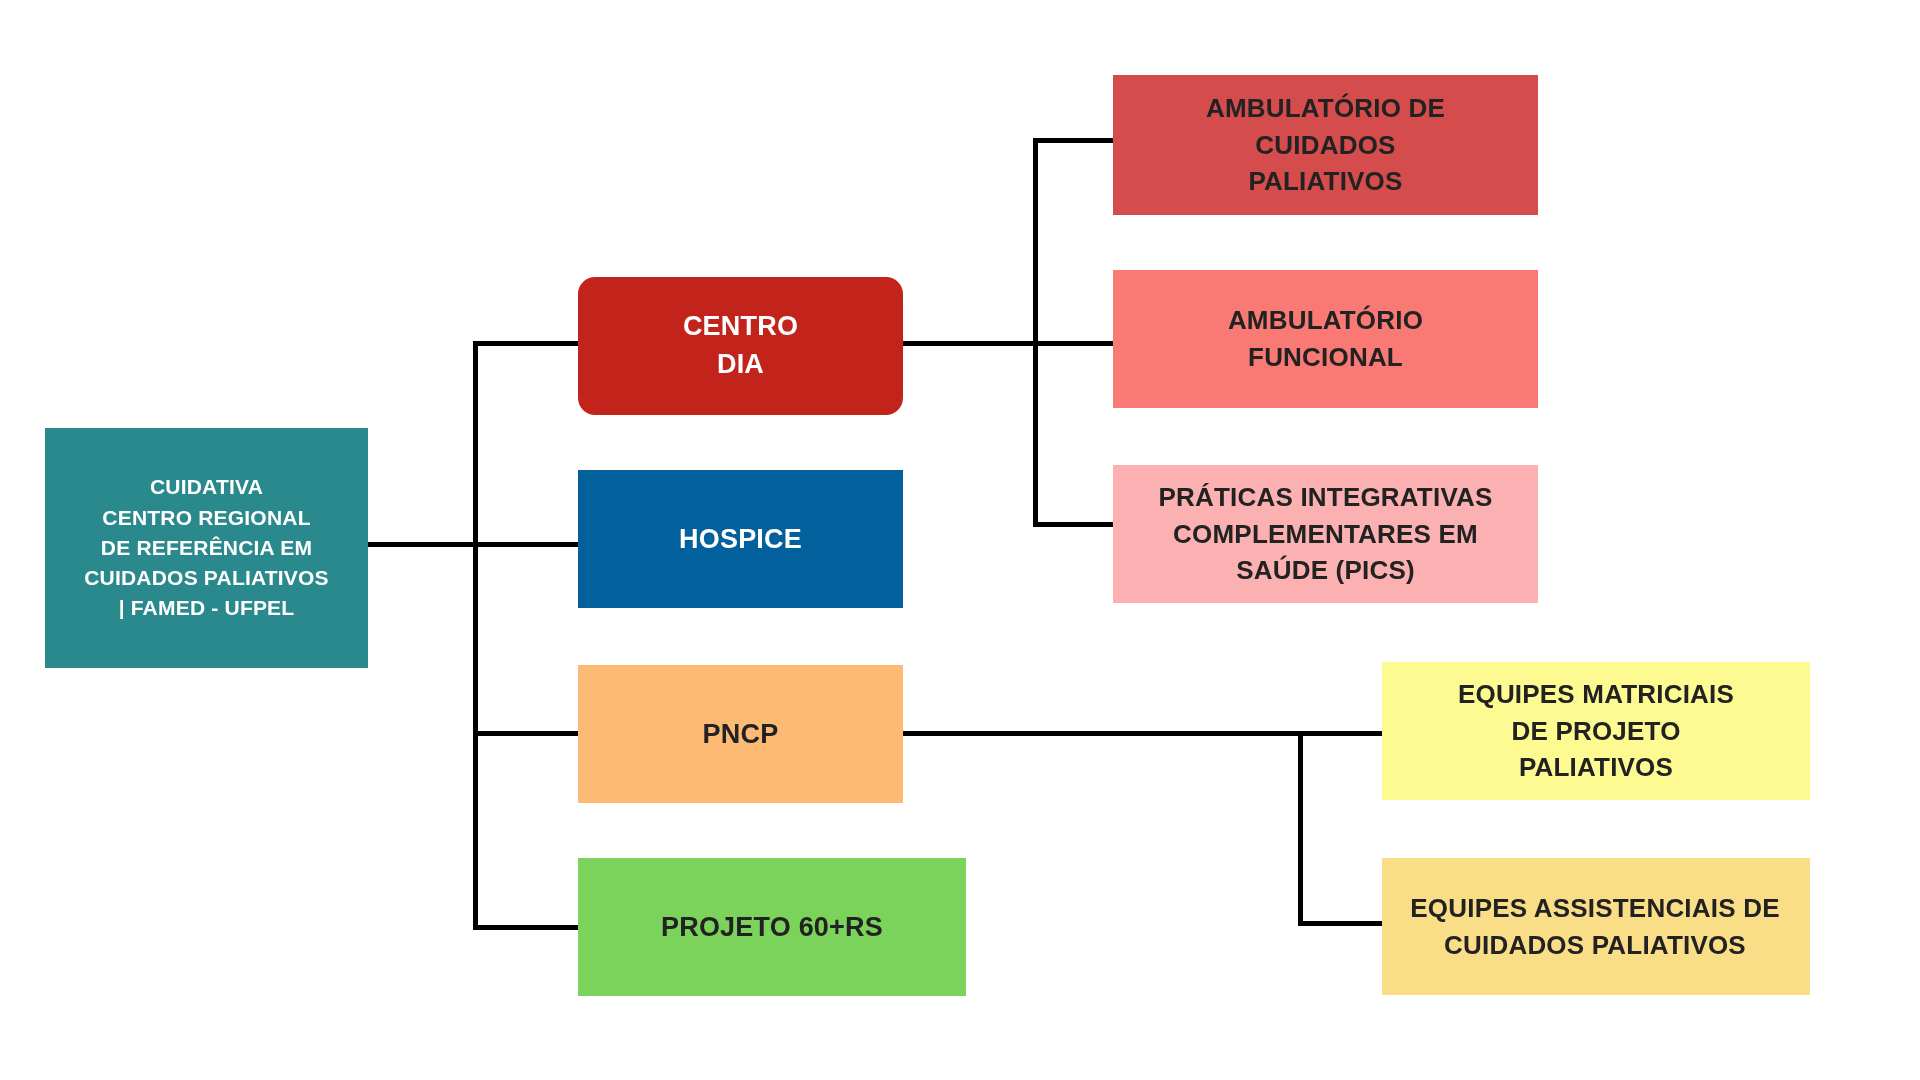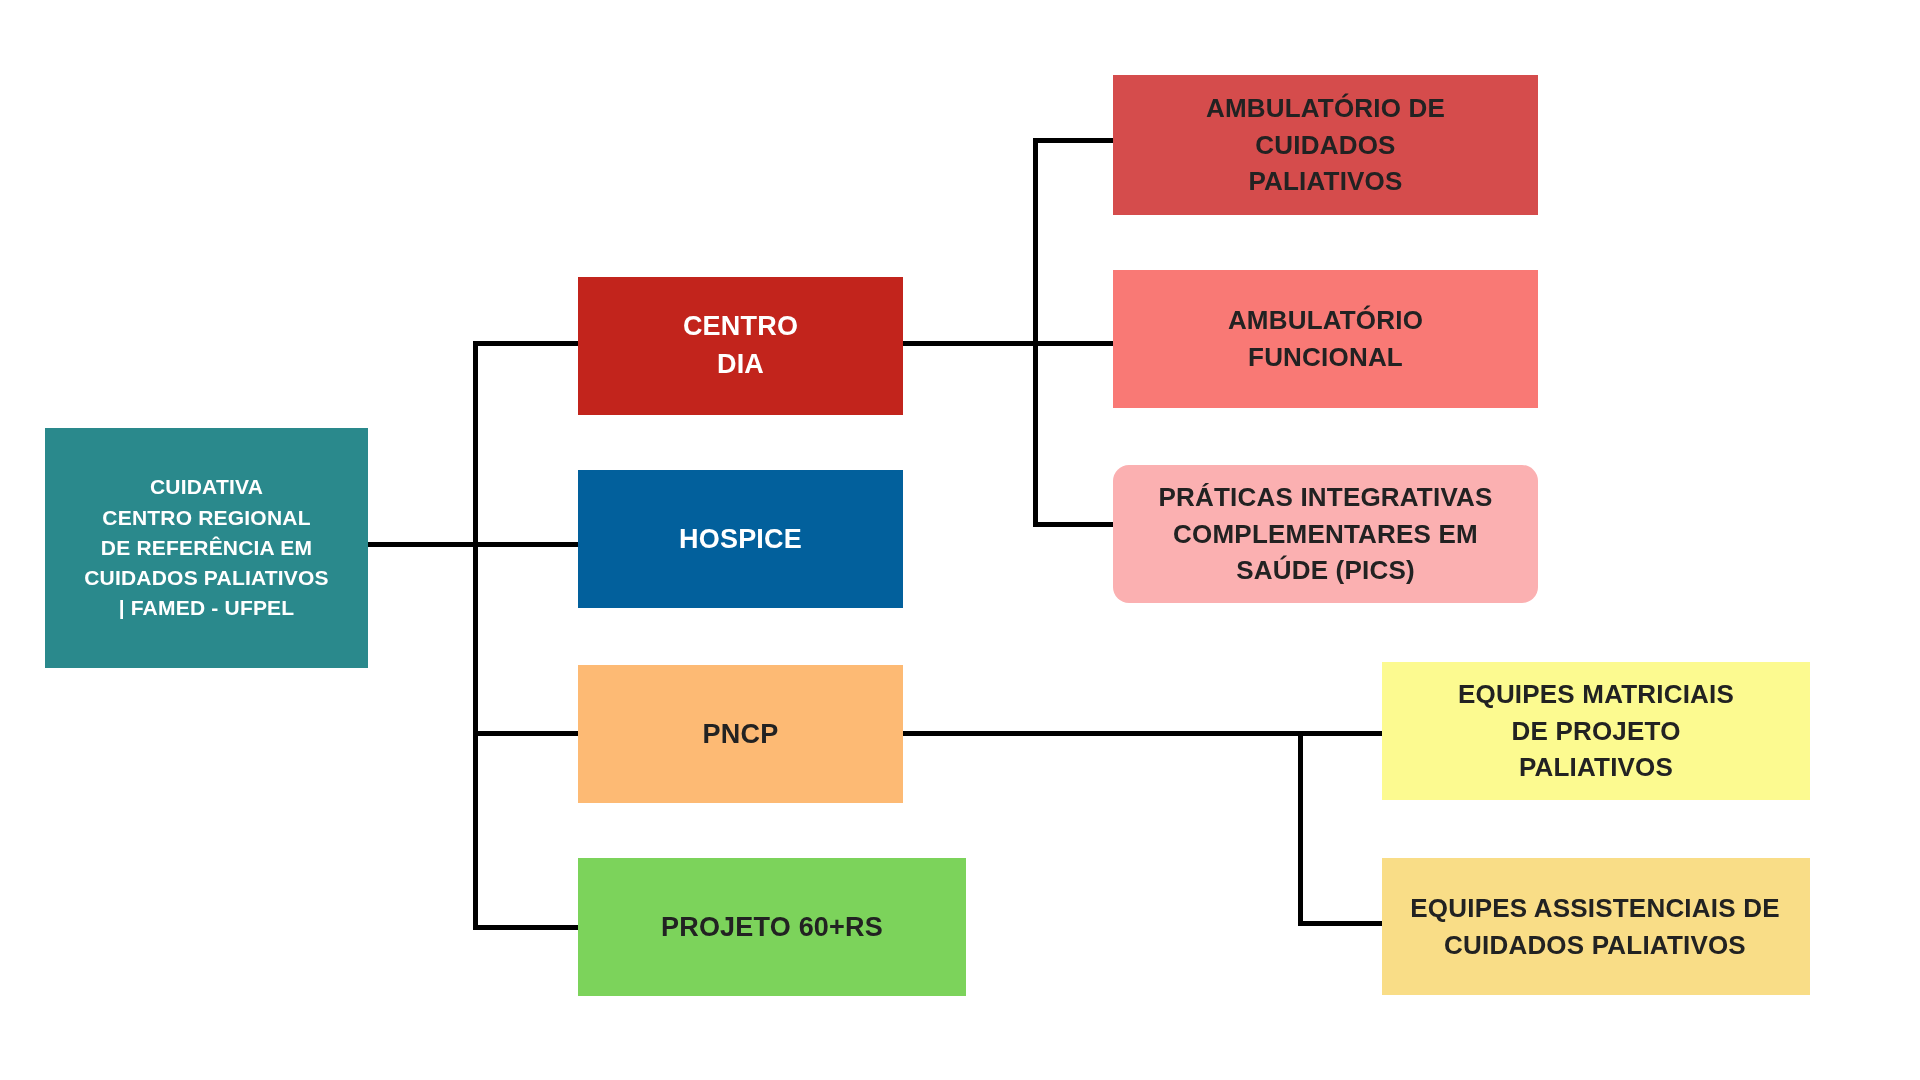--- a/index.html
+++ b/index.html
@@ -27,21 +27,21 @@
     padding: 6px 10px;
     letter-spacing: 0.2px;
   }
   .connector {
     position: absolute;
     background: #000000;
   }
 
   
   #n-root            { left: 45px;   top: 428px; width: 323px; height: 240px; font-size: 21px; line-height: 1.44; }
-  #n-centro-dia      { left: 578px;  top: 277px; width: 325px; height: 138px; font-size: 27px; line-height: 1.4; }
+  #n-centro-dia      { left: 578px;  top: 277px; width: 325px; height: 138px; font-size: 27px; line-height: 1.4; border-radius: 17px; }
   #n-hospice         { left: 578px;  top: 470px; width: 325px; height: 138px; font-size: 27px; }
   #n-pncp            { left: 578px;  top: 665px; width: 325px; height: 138px; font-size: 27px; }
   #n-projeto         { left: 578px;  top: 858px; width: 388px; height: 138px; font-size: 27px; }
   #n-ambulatorio     { left: 1113px; top: 75px;  width: 425px; height: 140px; font-size: 26px; line-height: 1.42; text-align: center; }
   #n-reabilitacao    { left: 1113px; top: 270px; width: 425px; height: 138px; font-size: 26px; line-height: 1.42; }
   #n-praticas        { left: 1113px; top: 465px; width: 425px; height: 138px; font-size: 26px; line-height: 1.42; }
   #n-eq-matriciais   { left: 1382px; top: 662px; width: 428px; height: 138px; font-size: 26px; line-height: 1.42; }
   #n-eq-assistenciais{ left: 1382px; top: 858px; width: 428px; height: 137px; font-size: 26px; line-height: 1.42; }
 
   
@@ -91,21 +91,21 @@
 
   <div class="node" id="n-projeto" style="background-color: rgb(124, 211, 91); color: rgb(34, 34, 34);">PROJETO 60+RS</div>
 
   <div class="node" id="n-ambulatorio" style="background-color: rgb(213, 76, 76); color: rgb(34, 34, 34);">AMBULATÓRIO DE
 CUIDADOS
 PALIATIVOS</div>
 
   <div class="node" id="n-reabilitacao" style="background-color: rgb(249, 121, 117); color: rgb(34, 34, 34);">AMBULATÓRIO
 FUNCIONAL</div>
 
-  <div class="node" id="n-praticas" style="background-color: rgb(251, 176, 177); color: rgb(34, 34, 34); border-radius: 16px;">PRÁTICAS INTEGRATIVAS
+  <div class="node" id="n-praticas" style="background-color: rgb(251, 176, 177); color: rgb(34, 34, 34);">PRÁTICAS INTEGRATIVAS
 COMPLEMENTARES EM
 SAÚDE (PICS)</div>
 
   <div class="node" id="n-eq-matriciais" style="background-color: rgb(252, 250, 144); color: rgb(34, 34, 34);">EQUIPES MATRICIAIS
 DE PROJETO
 PALIATIVOS</div>
 
   <div class="node" id="n-eq-assistenciais" style="background-color: rgb(249, 221, 135); color: rgb(34, 34, 34); padding-left: 8px;">EQUIPES ASSISTENCIAIS DE
 CUIDADOS PALIATIVOS</div>
 

